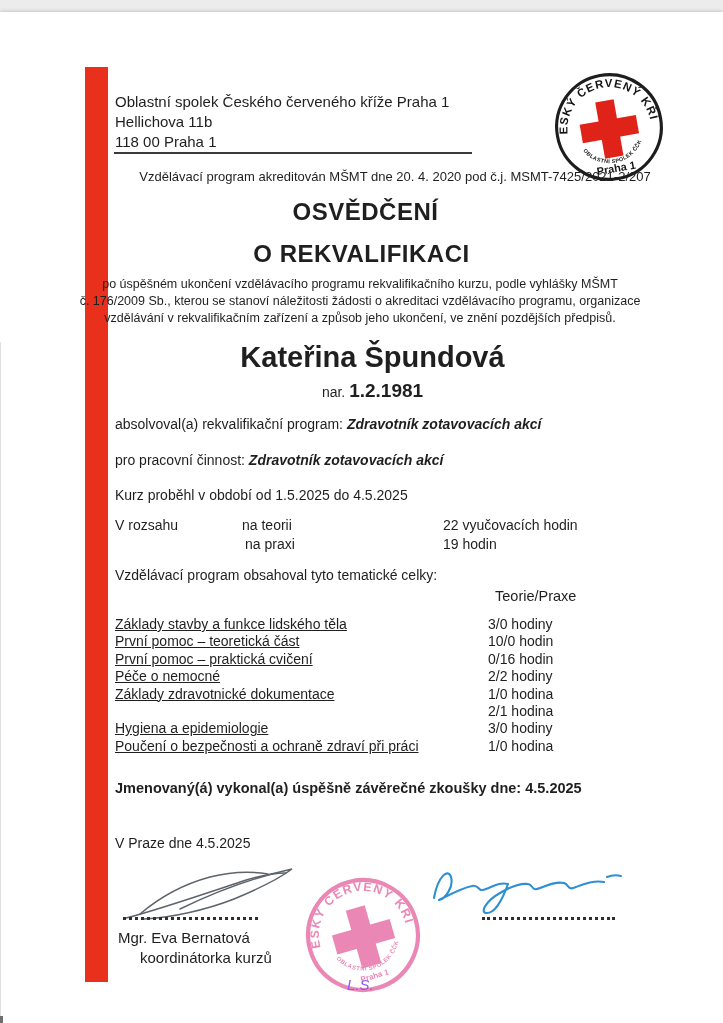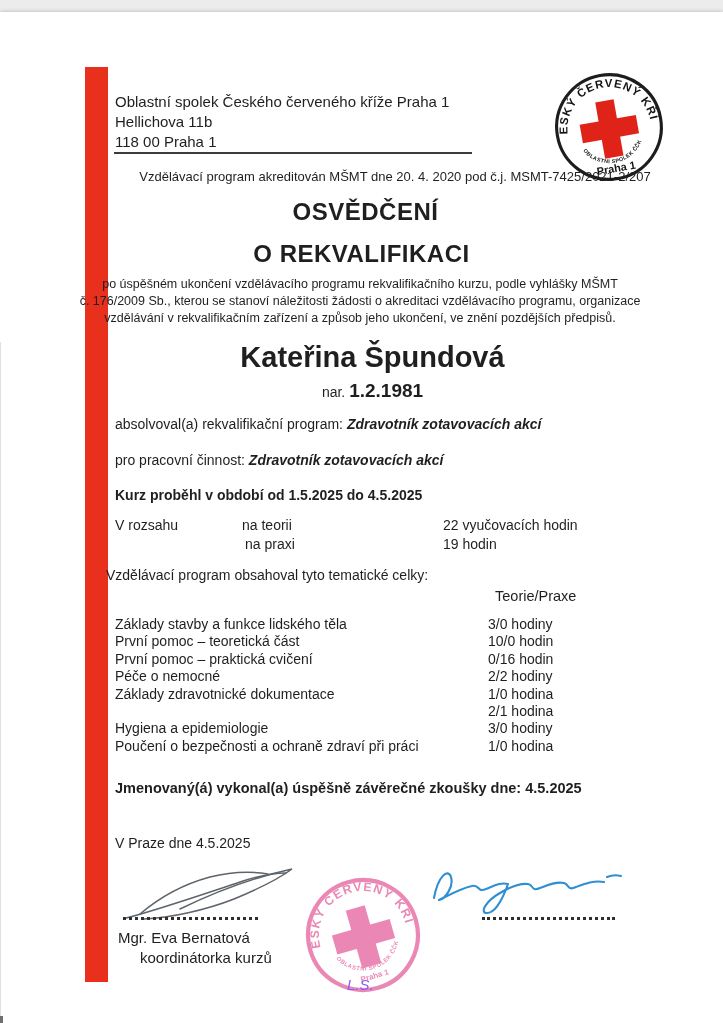--- a/index.html
+++ b/index.html
@@ -15,30 +15,30 @@
   .accred{left:100px;top:157px;width:590px;text-align:center;font-size:13px;}
   .title1{left:4px;top:186px;width:723px;text-align:center;font-size:24px;font-weight:bold;letter-spacing:.5px;}
   .title2{left:0;top:228px;width:723px;text-align:center;font-size:24px;font-weight:bold;letter-spacing:.5px;}
   .intro{left:60px;top:264px;width:600px;text-align:center;font-size:12.5px;line-height:17px;}
   .holder-name{left:20px;top:329px;width:705px;text-align:center;font-size:29px;font-weight:bold;}
   .nar-row{left:20px;top:368px;width:705px;text-align:center;font-size:14px;}
   .nar-row .bdate{font-size:19px;font-weight:bold;}
   .bodyline{font-size:14px;}
   .l-program{left:115px;top:404px;}
   .l-occup{left:115px;top:440px;}
-  .l-course{left:115px;top:475px;font-weight:bold;}
+  .l-course{left:115px;top:475px;}
   .ital{font-weight:bold;font-style:italic;}
   .sc-label{left:115px;top:505px;}
   .sc-th-l{left:242px;top:505px;}
   .sc-th-v{left:443px;top:505px;}
   .sc-pr-l{left:245px;top:524px;}
   .sc-pr-v{left:443px;top:524px;}
-  .topics-heading{left:106px;top:555px;font-size:14px;}
+  .topics-heading{left:115px;top:555px;font-size:14px;}
   .col-header{left:495px;top:576px;font-size:14.5px;}
-  .topics{left:115px;top:604px;width:575px;font-size:14px;}
+  .topics{left:115px;top:604px;width:575px;font-size:14px;text-decoration:underline;}
   .topic-row{position:relative;line-height:17.4px;height:17.4px;white-space:nowrap;}
   .topic-row .hours{position:absolute;left:373px;}
   .exam{left:115px;top:768px;font-size:14.5px;font-weight:bold;}
   .place-date{left:115px;top:823px;font-size:14px;}
   .dotline{height:0;border-top:3px dotted #2f2f2f;}
   .dot-l{left:123px;top:905px;width:135px;}
   .dot-r{left:482px;top:905px;width:133px;}
   .sig-names-l{left:118px;top:916px;font-size:15px;line-height:20px;}
   .sig-names-l .role{padding-left:22px;}
   .sig-names-r{left:458px;top:916px;width:195px;text-align:center;font-size:15px;line-height:20px;}

